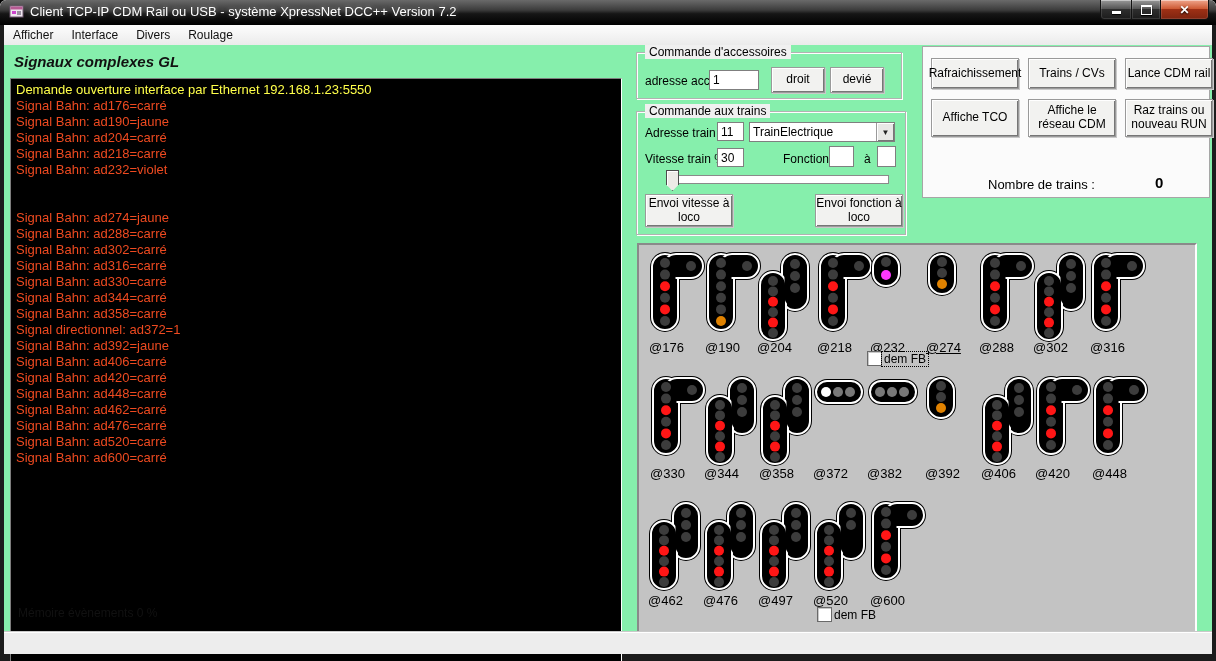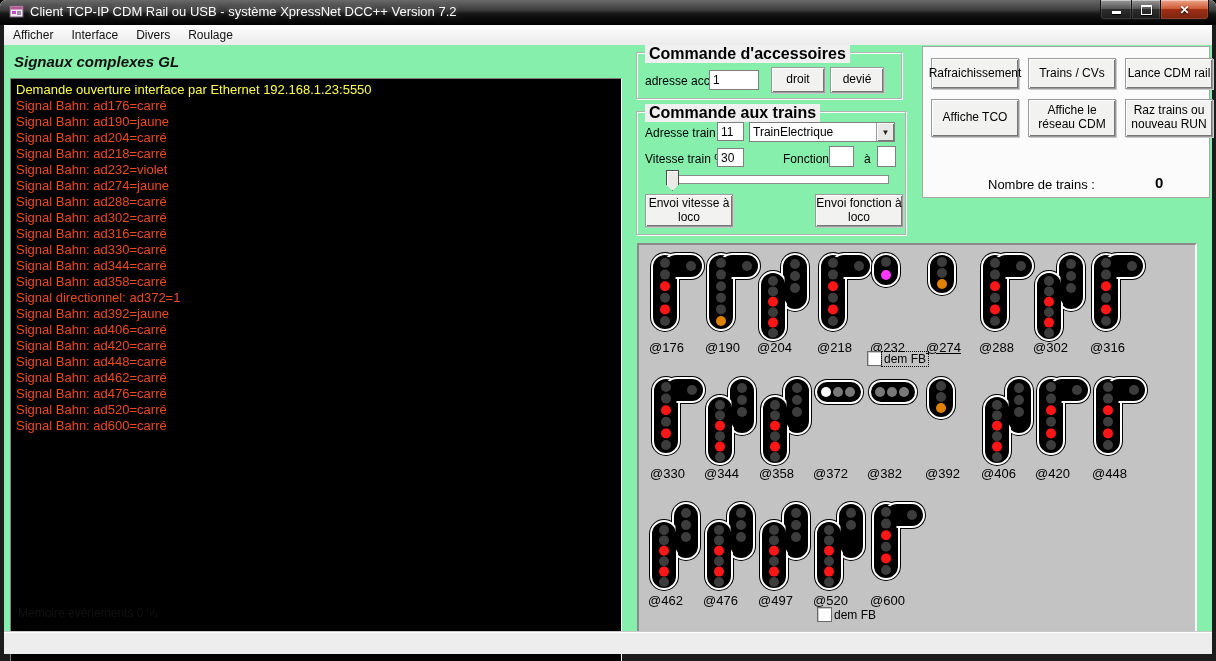--- a/index.html
+++ b/index.html
@@ -42,21 +42,21 @@
   .console-line{font-size:13px;line-height:16px;white-space:pre;}
   .memory-status{position:absolute;left:14px;top:561px;font-size:12px;color:#111;}
   
   .btn{background:#f2f2f0;border:1px solid #9a9a9a;color:#000;font-size:12px;line-height:1.15;
     display:flex;align-items:center;justify-content:center;text-align:center;cursor:default;
     box-shadow:inset 1px 1px 0 #ffffff,inset -1px -1px 0 #767676,1px 1px 0 #c9c9c9;}
   .tbox{position:absolute;background:#fff;border:1px solid #7f7f7f;font-size:12px;
     font-family:"Liberation Sans",sans-serif;padding:1px 3px;box-sizing:border-box;color:#000;}
   .lbl{position:absolute;font-size:12px;color:#000;white-space:nowrap;}
   .groupbox{position:absolute;border:1px solid #b2b2b2;box-shadow:inset 1px 1px 0 #fff,1px 1px 0 #fff;}
-  .gb-title{position:absolute;top:-8px;left:8px;background:#f0f0f0;padding:0 4px;font-size:16px;color:#000;white-space:nowrap;font-weight:bold;}
+  .gb-title{position:absolute;top:-8px;left:8px;background:#f0f0f0;padding:0 4px;font-size:12px;color:#000;white-space:nowrap;}
   .select{position:absolute;background:#fff;border:1px solid #7f7f7f;display:flex;align-items:center;box-sizing:border-box;}
   .select .sel-text{flex:1;font-size:12px;padding-left:3px;color:#000;}
   .select .sel-arrow{width:17px;align-self:stretch;background:#e8e8e6;border-left:1px solid #9a9a9a;
     box-shadow:inset 1px 1px 0 #fff,inset -1px -1px 0 #767676;display:flex;align-items:center;justify-content:center;
     font-size:8px;color:#222;}
   .slider-track{position:absolute;background:#fff;border:1px solid #8a8a8a;box-sizing:border-box;}
   .slider-thumb{position:absolute;width:11px;height:19px;background:#eceae6;border:1px solid #4c4c4c;
     box-shadow:inset 1px 1px 0 #fff;clip-path:polygon(0 0,100% 0,100% 68%,50% 100%,0 68%);}
   .right-panel{position:absolute;left:918px;top:1px;width:288px;height:152px;background:#fbfbfb;border:1px solid #a6a6a6;box-sizing:border-box;}
   .ctl-grid{position:absolute;left:8px;top:11px;width:273px;display:grid;
@@ -114,21 +114,21 @@
 
     <div class="page-title">Signaux complexes GL</div>
 
     <div class="console">
         <div class="console-line" style="color: rgb(255, 255, 74);">Demande ouverture interface par Ethernet 192.168.1.23:5550</div>
         <div class="console-line" style="color: rgb(238, 74, 32);">Signal Bahn: ad176=carré</div>
         <div class="console-line" style="color: rgb(238, 74, 32);">Signal Bahn: ad190=jaune</div>
         <div class="console-line" style="color: rgb(238, 74, 32);">Signal Bahn: ad204=carré</div>
         <div class="console-line" style="color: rgb(238, 74, 32);">Signal Bahn: ad218=carré</div>
         <div class="console-line" style="color: rgb(238, 74, 32);">Signal Bahn: ad232=violet</div>
-        <div class="console-line" style="color: rgb(238, 74, 32);">Signal Bahn: ad274=jaune</div>
+        <div class="console-line" style="color: rgb(238, 74, 32); margin-top: 32px;">Signal Bahn: ad274=jaune</div>
         <div class="console-line" style="color: rgb(238, 74, 32);">Signal Bahn: ad288=carré</div>
         <div class="console-line" style="color: rgb(238, 74, 32);">Signal Bahn: ad302=carré</div>
         <div class="console-line" style="color: rgb(238, 74, 32);">Signal Bahn: ad316=carré</div>
         <div class="console-line" style="color: rgb(238, 74, 32);">Signal Bahn: ad330=carré</div>
         <div class="console-line" style="color: rgb(238, 74, 32);">Signal Bahn: ad344=carré</div>
         <div class="console-line" style="color: rgb(238, 74, 32);">Signal Bahn: ad358=carré</div>
         <div class="console-line" style="color: rgb(238, 74, 32);">Signal directionnel: ad372=1</div>
         <div class="console-line" style="color: rgb(238, 74, 32);">Signal Bahn: ad392=jaune</div>
         <div class="console-line" style="color: rgb(238, 74, 32);">Signal Bahn: ad406=carré</div>
         <div class="console-line" style="color: rgb(238, 74, 32);">Signal Bahn: ad420=carré</div>

